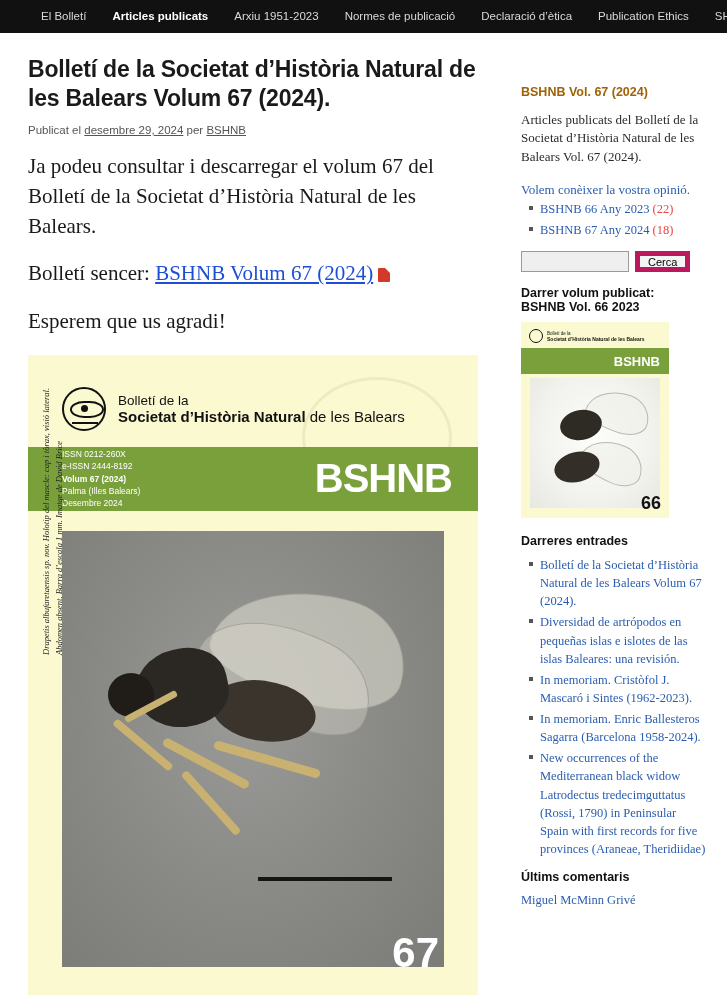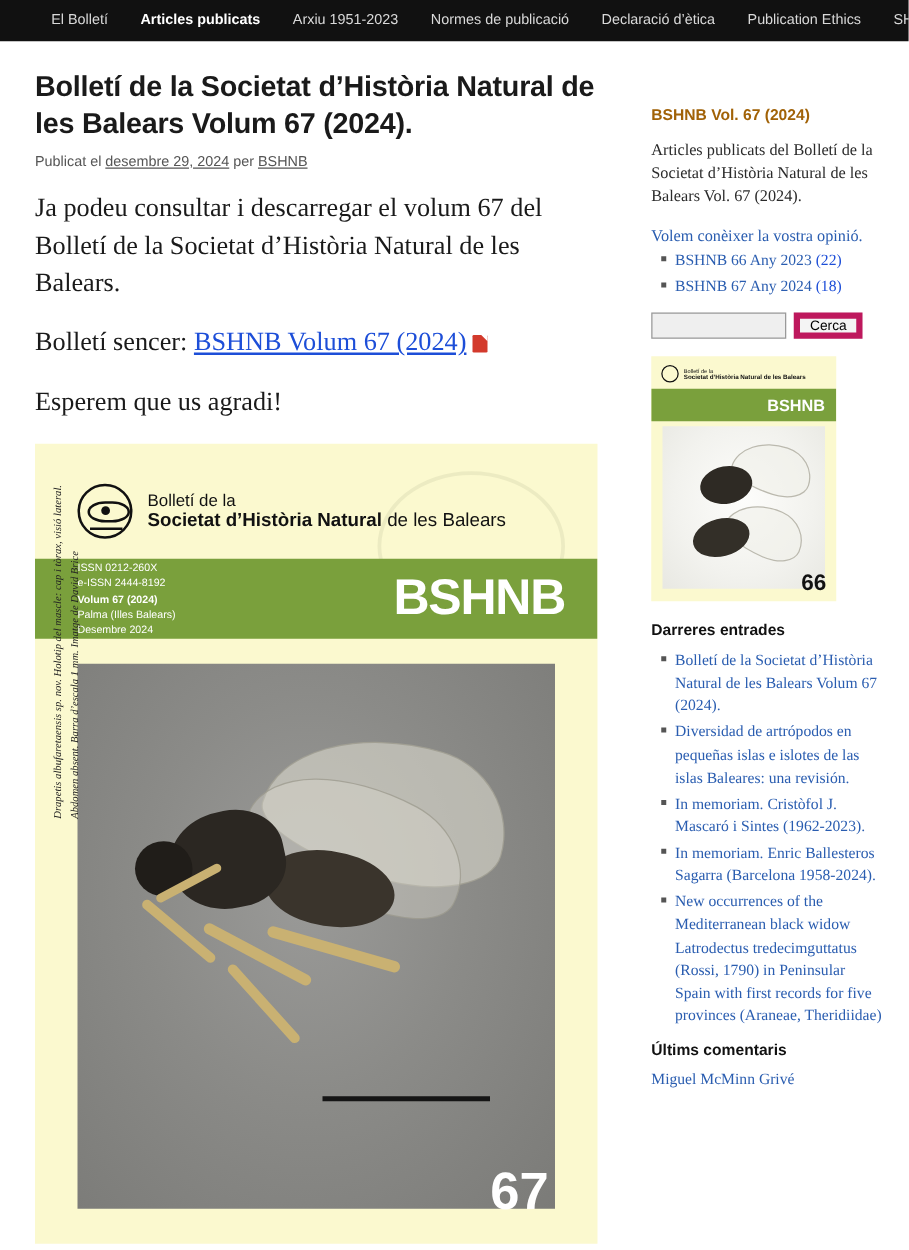--- a/index.html
+++ b/index.html
@@ -295,21 +295,21 @@
     color: #2b2b2b;
   }
   ul.side-list li:before {
     content: "";
     position: absolute;
     left: 0; top: 6px;
     width: 4px; height: 4px;
     background: #555;
   }
   ul.side-list li a { color: #2a5db0; text-decoration: none; }
-  .count { color: #1d4ed8; font-family: Liberation Serif, serif; }
+  .count { color: #ef4444; font-family: Liberation Serif, serif; }
   .searchrow {
     display: flex;
     gap: 6px;
     margin: 8px 0 14px 0;
   }
   .searchrow input {
     width: 108px;
     height: 21px;
     border: 1px solid #9a9a9a;
     background: #efefef;
@@ -497,20 +497,24 @@
         <a href="#">BSHNB 67 Any 2024</a>
         <span class="count">(18)</span>
       </li>
     </ul>
 
     <div class="searchrow">
       <input type="text" placeholder="" style="">
       <button>Cerca</button>
     </div>
 
+    <div class="side-h2">
+      <div>Darrer volum publicat:</div>
+      <div>BSHNB Vol. 66 2023</div>
+    </div>
 
     <div class="mini-cover">
       <div class="mini-head">
         <div class="mini-seal"></div>
         <div>
           <div class="mini-t1">Bolletí de la</div>
           <div class="mini-t2">Societat d’Història Natural  de les Balears</div>
         </div>
       </div>
       <div class="mini-band">

